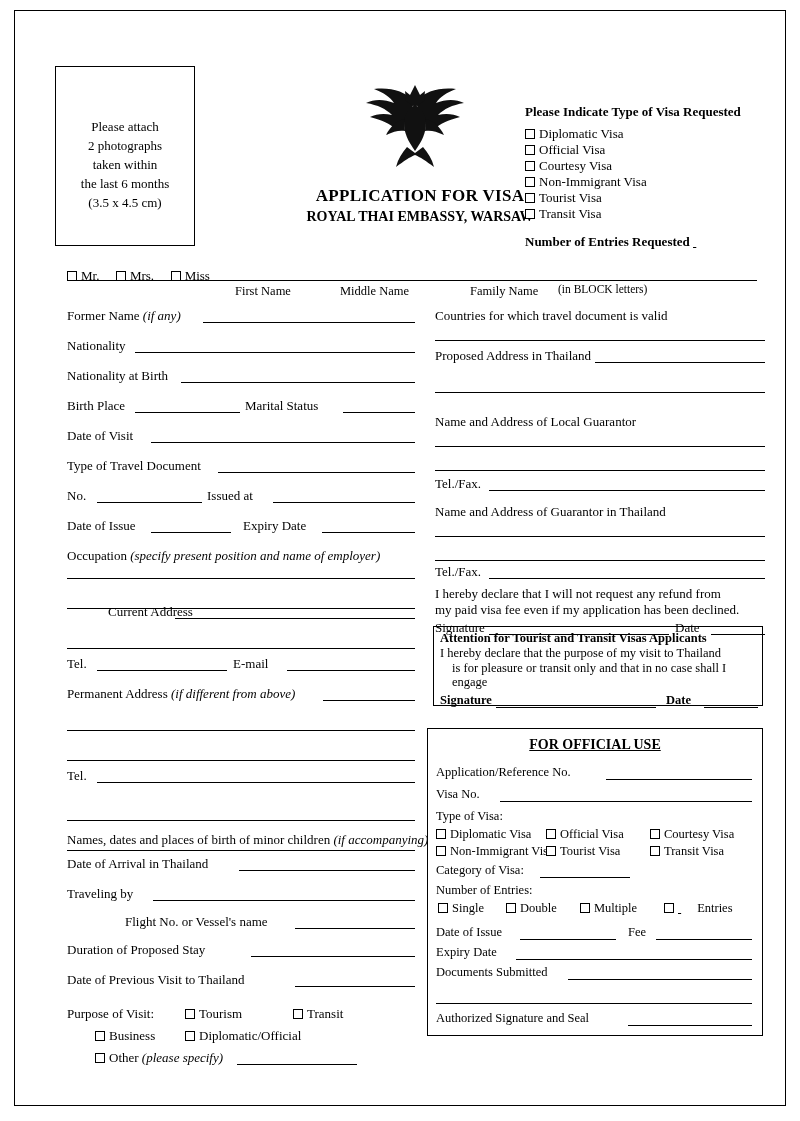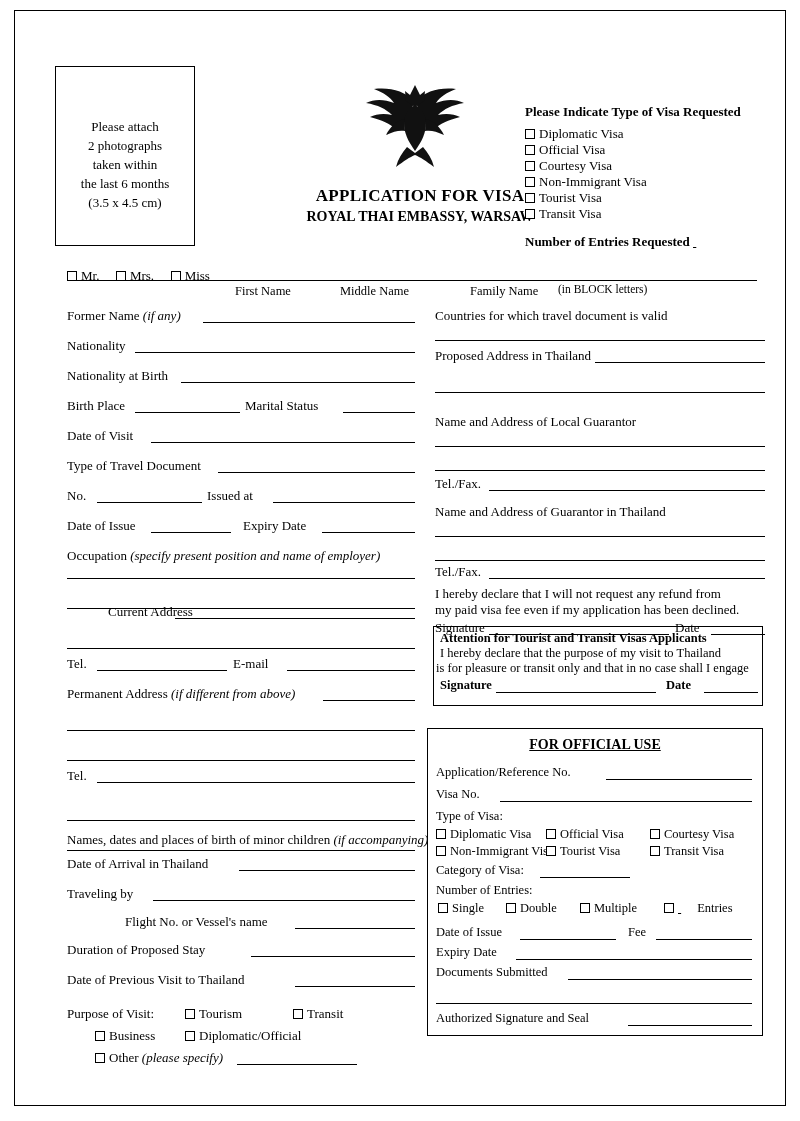--- a/index.html
+++ b/index.html
@@ -325,21 +325,21 @@
       <div class="row rfield" style="left:380px; top:546px;">my paid visa fee even if my application has been declined.</div>
 
       <div class="row rfield" style="left:380px; top:564px;">Signature</div>
       <div class="line" style="left:434px; top:578px; width:180px;"></div>
       <div class="row rfield" style="left:620px; top:564px;">Date</div>
       <div class="line" style="left:656px; top:578px; width:54px;"></div>
 
       <div class="box" id="attn-box">
         <div class="t b" style="margin:4px 0 0 6px;">Attention for Tourist and Transit Visas Applicants</div>
         <div class="t" style="margin-left:6px;">I hereby declare that the purpose of my visit to Thailand</div>
-        <div class="t" style="margin-left:2px;">is for pleasure or transit only and that in no case shall I engage</div>
+        <div class="t" style="margin-left:18px;">is for pleasure or transit only and that in no case shall I engage</div>
         <div style="position:relative; height:20px; margin-top:3px;">
           <span class="t b abs" style="left:6px; top:0;">Signature</span>
           <span class="line" style="left:62px; top:14px; width:160px;"></span>
           <span class="t b abs" style="left:232px; top:0;">Date</span>
           <span class="line" style="left:270px; top:14px; width:54px;"></span>
         </div>
       </div>
 
       <div class="box" id="official-box">
         <div id="official-title">FOR OFFICIAL USE</div>

